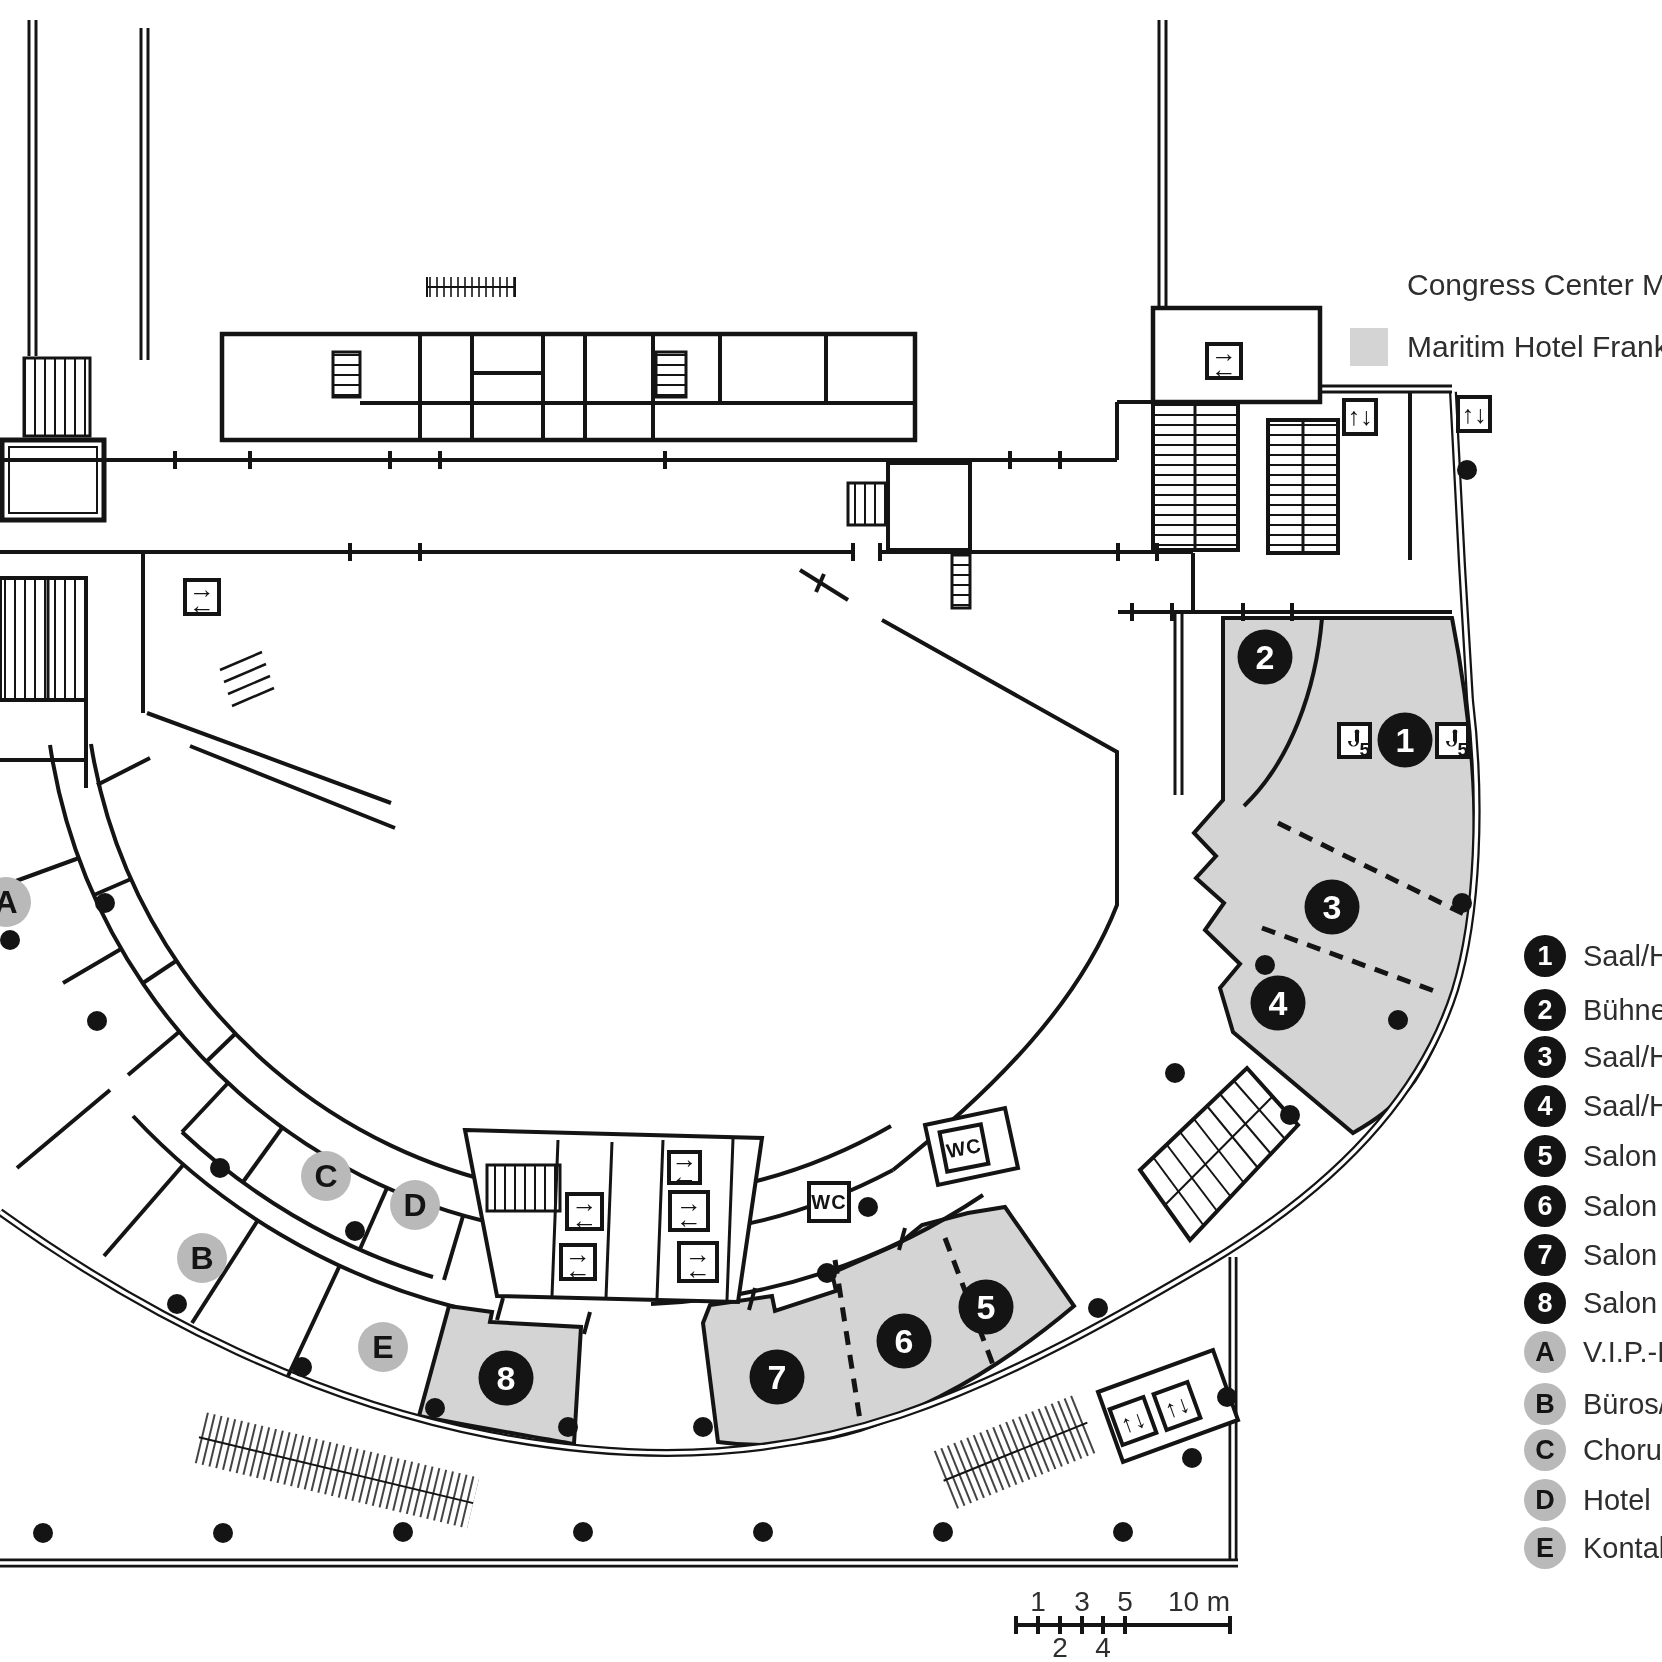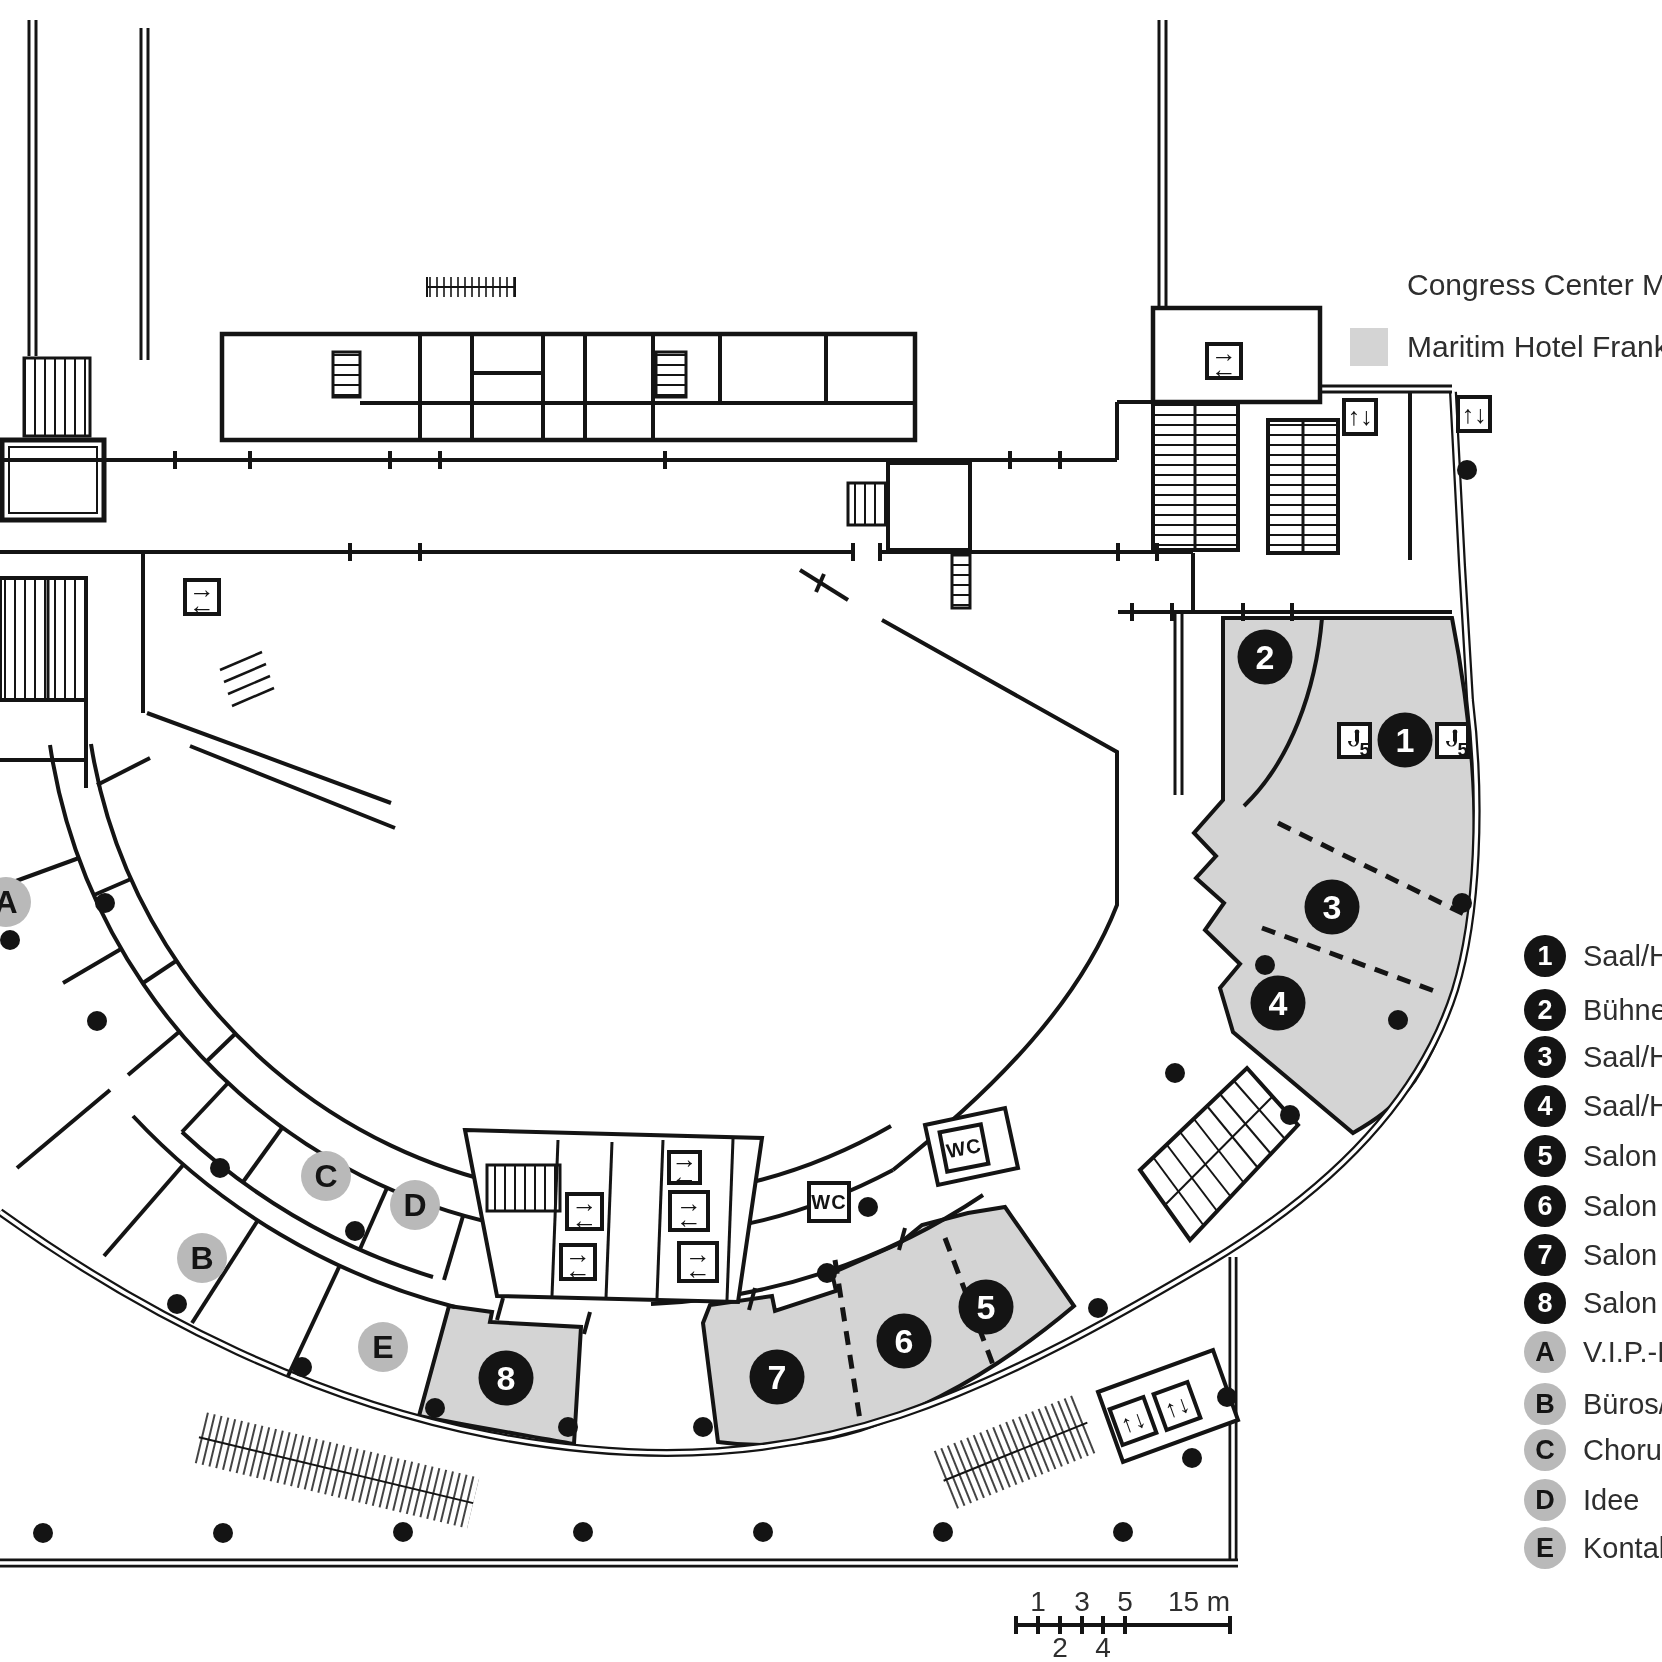--- a/index.html
+++ b/index.html
@@ -422,28 +422,28 @@
     <div class="legend-row" style="left:1524px;top:1383px;">
       <div class="legend-dot l-gray">B</div>
       <div class="legend-label">Büros/O</div>
     </div>
     <div class="legend-row" style="left:1524px;top:1429px;">
       <div class="legend-dot l-gray">C</div>
       <div class="legend-label">Chorus</div>
     </div>
     <div class="legend-row" style="left:1524px;top:1479px;">
       <div class="legend-dot l-gray">D</div>
-      <div class="legend-label">Idee</div>
+      <div class="legend-label">Hotel</div>
     </div>
     <div class="legend-row" style="left:1524px;top:1527px;">
       <div class="legend-dot l-gray">E</div>
       <div class="legend-label">Kontak</div>
     </div>
   </div>
 
   <div class="scale-lbl" style="left:1038px;top:1602px;">1</div>
   <div class="scale-lbl" style="left:1082px;top:1602px;">3</div>
   <div class="scale-lbl" style="left:1125px;top:1602px;">5</div>
-  <div class="scale-lbl" style="left:1199px;top:1602px;">15 m</div>
+  <div class="scale-lbl" style="left:1199px;top:1602px;">10 m</div>
   <div class="scale-lbl" style="left:1060px;top:1648px;">2</div>
   <div class="scale-lbl" style="left:1103px;top:1648px;">4</div>
 
 </div>
 
 </body></html>

